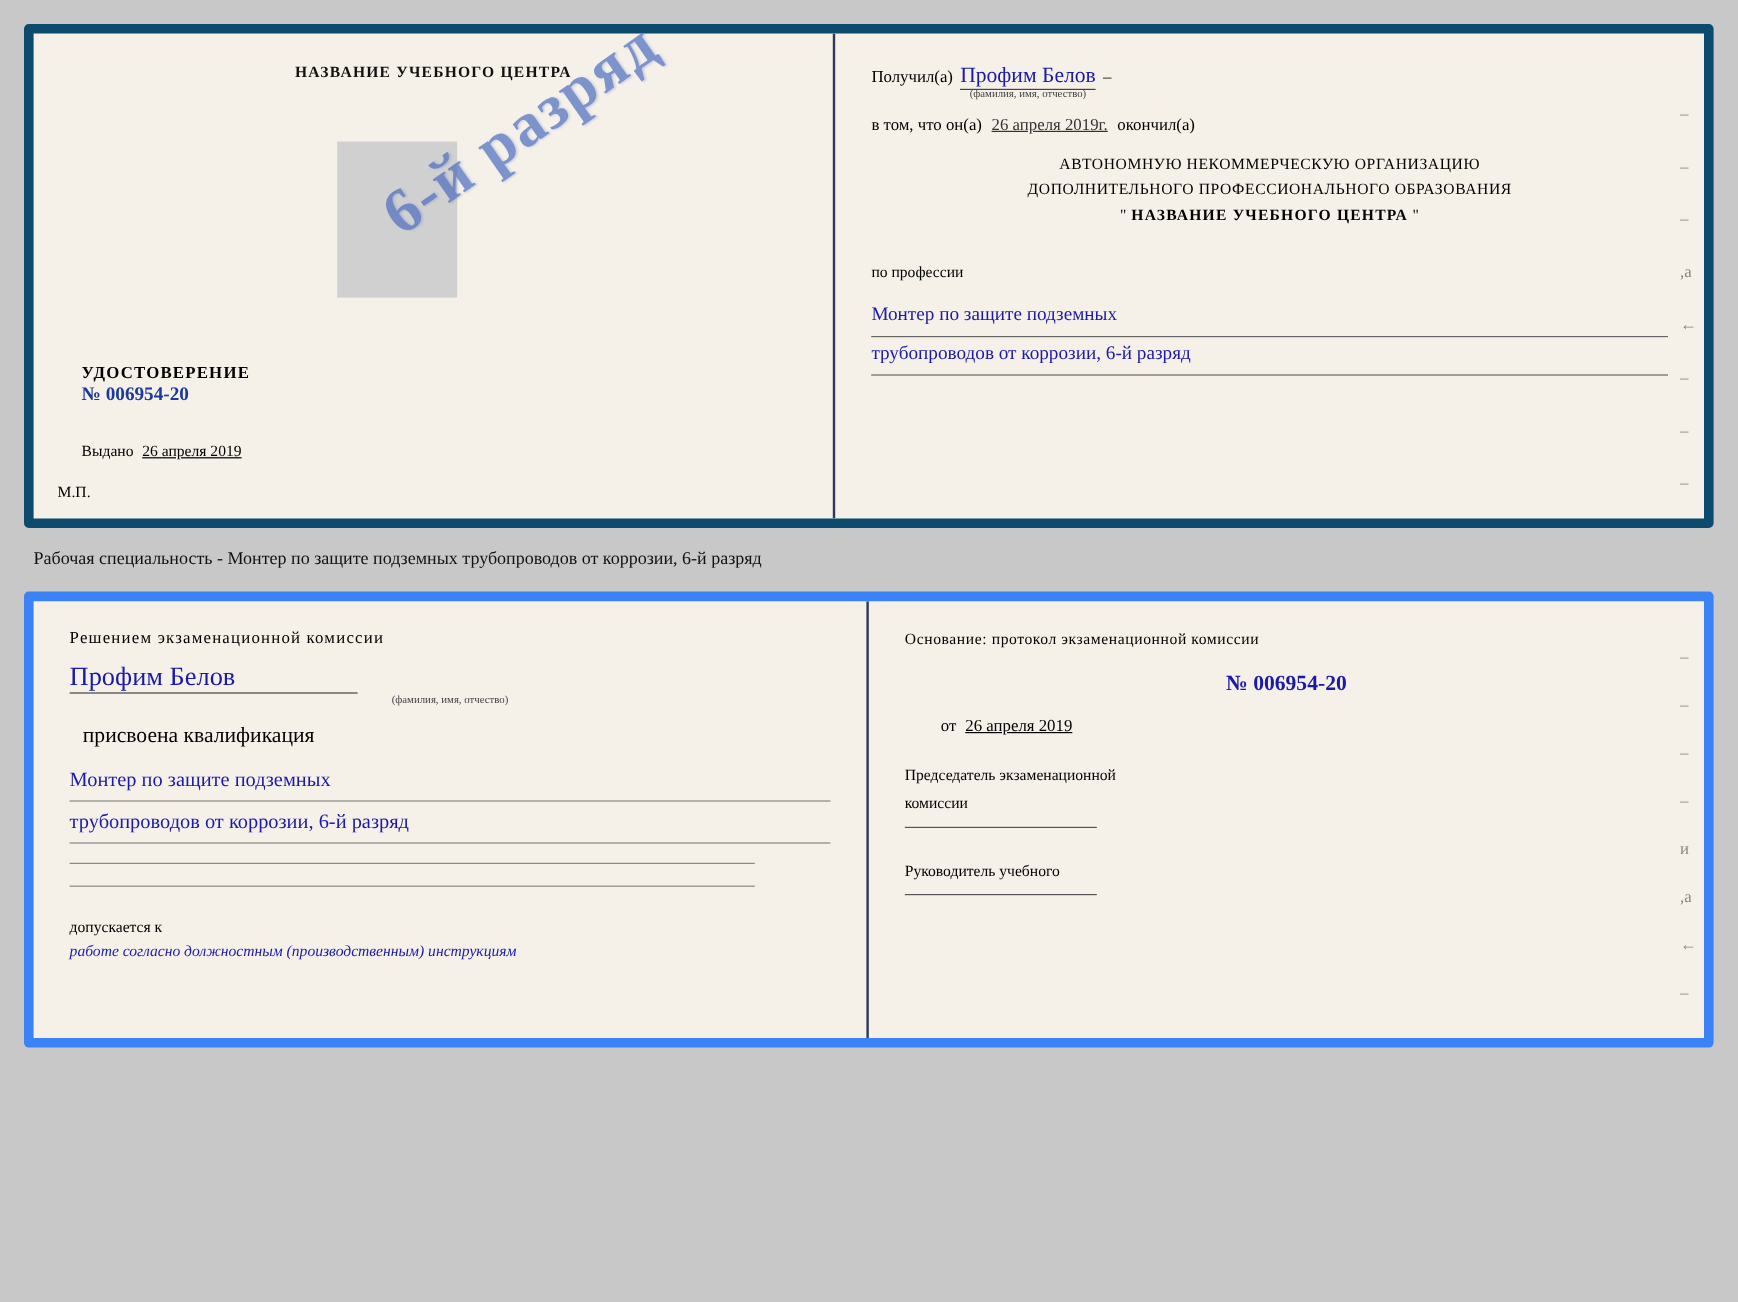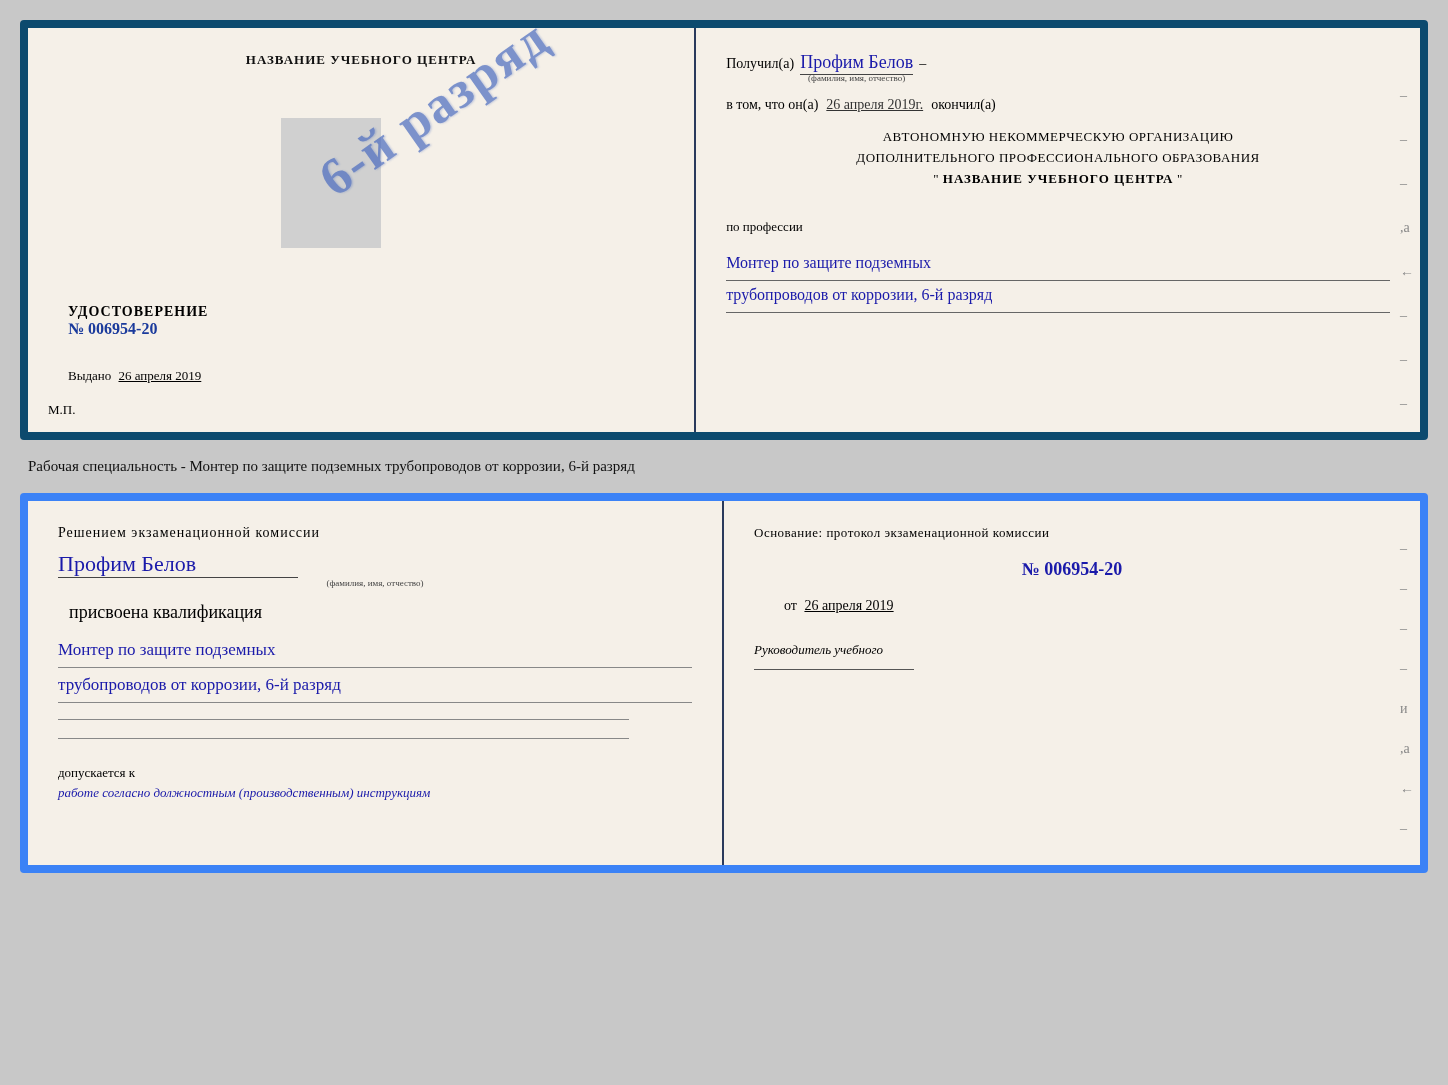--- a/index.html
+++ b/index.html
@@ -317,21 +317,20 @@
     .signature-line {
       border-bottom: 1px solid #555;
       width: 160px;
       margin: 8px 0 0 0;
     }
 
     .rukovoditel-block {
       font-size: 13px;
       margin-top: 12px;
       line-height: 1.8;
-      font-style: italic;
     }
 
     .right-side-lines-bottom {
       position: absolute;
       right: 6px;
       top: 40px;
       display: flex;
       flex-direction: column;
       gap: 24px;
       font-size: 11px;
@@ -467,20 +466,25 @@
 
       <div class="osnovanie-text">Основание: протокол экзаменационной комиссии</div>
 
       <div class="protocol-number">№ 006954-20</div>
 
       <div class="protocol-date">
         <span>от</span>
         <span style="text-decoration:underline; margin-left:4px;">26 апреля 2019</span>
       </div>
 
+      <div class="predsedatel-block">
+        <div>Председатель экзаменационной</div>
+        <div>комиссии</div>
+        <div class="signature-line"></div>
+      </div>
 
       <div class="rukovoditel-block">
         <div>Руководитель учебного</div>
         <div class="signature-line"></div>
       </div>
 
     </div>
   </div>
 
 </div>

